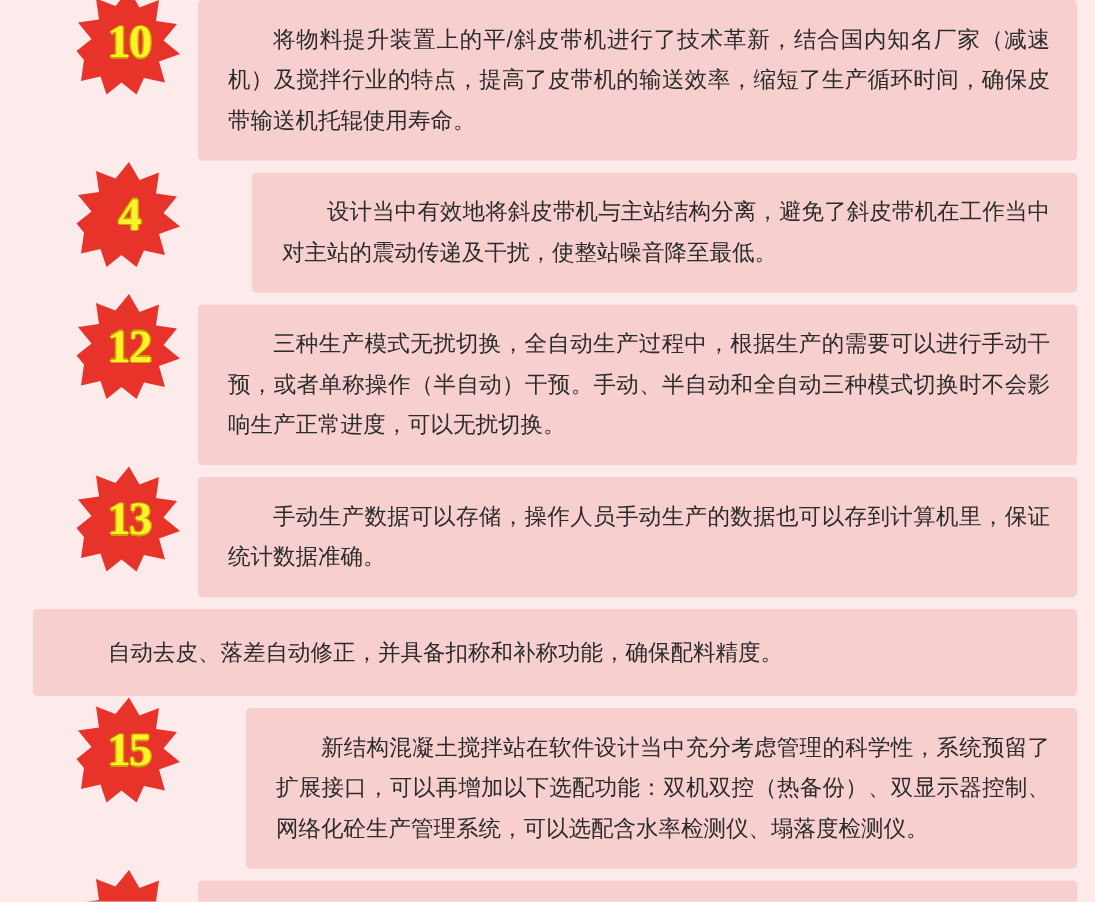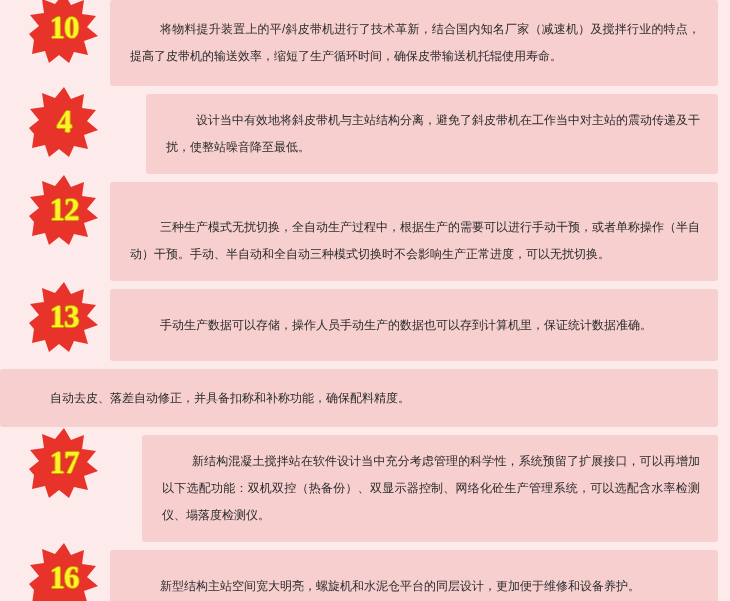--- a/index.html
+++ b/index.html
@@ -23,20 +23,21 @@
     position: absolute;
     left: 0;
     top: 0;
     width: 730px;
   }
   .row {
     position: relative;
     display: flex;
     align-items: stretch;
     margin-bottom: 8px;
+    padding-left: 22px;
   }
   .badge-cell {
     position: relative;
     width: 110px;
     flex: 0 0 110px;
   }
   .badge {
     position: absolute;
     left: 28px;
     top: -8px;
@@ -70,21 +71,21 @@
     background: #f7cfcf;
     border-radius: 3px;
     padding: 13px 18px 13px 20px;
     margin-right: 12px;
     box-sizing: border-box;
     display: flex;
     align-items: center;
   }
   .para {
     font-family: "Liberation Sans", "DejaVu Sans", sans-serif;
-    font-size: 12px;
+    font-size: 15px;
     line-height: 27px;
     color: #2b2b2b;
     text-indent: 30px;
     text-align: justify;
     margin: 0;
     width: 100%;
   }
   
   .h1 .text-cell { min-height: 86px; }
   .h2 .text-cell { min-height: 72px; margin-left: 36px; }
@@ -161,21 +162,21 @@
         <p class="para">自动去皮、落差自动修正，并具备扣称和补称功能，确保配料精度。</p>
       </div>
     </div>
 
     <div class="row h6">
       <div class="badge-cell">
         <div class="badge">
           <svg viewBox="0 0 72 72" xmlns="http://www.w3.org/2000/svg">
             <polygon points="36,1 43,13 56,8 54,22 68,24 59,35 70,44 56,49 60,63 46,60 41,71 31,63 21,71 17,59 4,62 6,48 1,42 11,34 2,23 16,21 14,7 27,12" fill="#e8332a"></polygon>
           </svg>
-          <div class="num">17</div>
+          <div class="num">15</div>
         </div>
       </div>
       <div class="text-cell">
         <p class="para">新结构混凝土搅拌站在软件设计当中充分考虑管理的科学性，系统预留了扩展接口，可以再增加以下选配功能：双机双控（热备份）、双显示器控制、网络化砼生产管理系统，可以选配含水率检测仪、塌落度检测仪。</p>
       </div>
     </div>
 
     <div class="row h7">
       <div class="badge-cell">
         <div class="badge">

